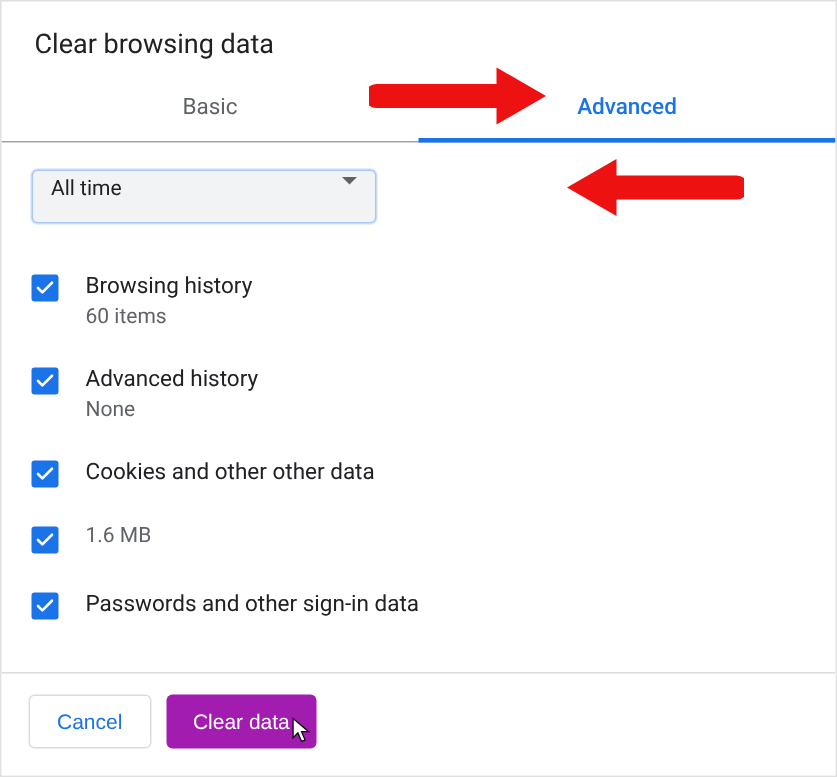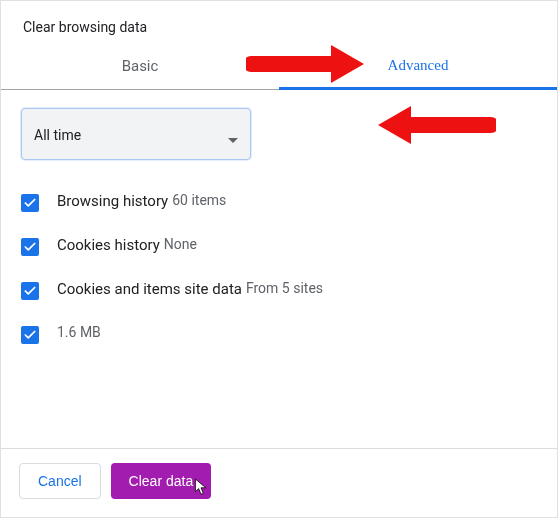--- a/index.html
+++ b/index.html
@@ -7,41 +7,40 @@
     font-family: "Segoe UI", Roboto, Arial, sans-serif;
     background: #fff;
     width: 558px;
     height: 518px;
     position: relative;
     color: #202124;
     border: 1px solid #e0e0e0;
   }
   .dialog { display: flex; flex-direction: column; height: 100%; }
   .title {
-    font-size: 14px;
+    font-size: 18px;
     padding: 18px 22px 10px 22px;
     color: #202124;
   }
   .tabs {
     display: flex;
     border-bottom: 1px solid #a3a3a3;
   }
   .tab {
     flex: 1;
     text-align: center;
     padding: 12px 0 14px 0;
     font-size: 15px;
     color: #5f6368;
     cursor: pointer;
     position: relative;
   }
   .tab.active {
     color: #1a73e8;
     font-weight: 500;
-    font-family: Liberation Serif, serif;
   }
   .tab.active::after {
     content: "";
     position: absolute;
     left: 0; right: 0; bottom: -1px;
     height: 3px;
     background: #1a73e8;
   }
   .body-scroll {
     flex: 1;
@@ -50,28 +49,28 @@
   }
   .time-row {
     display: flex;
     align-items: center;
     gap: 16px;
     margin-bottom: 22px;
   }
   .time-label { color: #5f6368; font-size: 15px; }
   .select {
     flex: 0 0 230px;
-    height: 52px;
+    height: 36px;
     border: 1px solid #a9c6f4;
     border-radius: 4px;
     background: #f1f3f4;
     display: flex;
-    align-items: flex-end;
+    align-items: flex-start;
     justify-content: space-between;
-    padding: 16px 12px;
+    padding: 4px 12px;
     cursor: pointer;
     box-shadow: 0 0 0 1px rgba(66,133,244,.15);
   }
   .select-value { font-size: 14px; color: #202124; }
   .caret {
     width: 0; height: 0;
     border-left: 5px solid transparent;
     border-right: 5px solid transparent;
     border-top: 5px solid #5f6368;
   }
@@ -86,21 +85,21 @@
     border-radius: 2px;
     background: #1a73e8;
     display: flex;
     align-items: center;
     justify-content: center;
     flex-shrink: 0;
     margin-top: 2px;
     cursor: pointer;
   }
   .checkbox svg { width: 14px; height: 14px; }
-  .item-texts { display: flex; flex-direction: row; gap: 4px; }
+  .item-texts { display: flex; flex-direction: column; gap: 4px; }
   .item-label { font-size: 15px; color: #202124; }
   .item-sub { font-size: 14px; color: #5f6368; }
   .footer {
     border-top: 1px solid #dadce0;
     display: flex;
     justify-content: space-between;
     align-items: center;
     padding: 14px 18px 18px 18px;
     background: #fff;
   }
@@ -187,48 +186,57 @@
       </div>
     </div>
 
     <div class="item-row">
       <div class="checkbox">
         <svg viewBox="0 0 24 24">
             <path d="M20 6L9 17l-5-5" stroke="#fff" stroke-width="3" fill="none" stroke-linecap="round" stroke-linejoin="round"></path>
           </svg>
       </div>
       <div class="item-texts">
-        <span class="item-label">Cookies history</span>
+        <span class="item-label">Advanced history</span>
         <span class="item-sub">None</span>
       </div>
     </div>
 
     <div class="item-row">
       <div class="checkbox">
         <svg viewBox="0 0 24 24">
             <path d="M20 6L9 17l-5-5" stroke="#fff" stroke-width="3" fill="none" stroke-linecap="round" stroke-linejoin="round"></path>
           </svg>
       </div>
       <div class="item-texts">
-        <span class="item-label">Cookies and items site data</span>
-        <span class="item-sub">From 5 sites</span>
+        <span class="item-label">Cookies and other other data</span>
       </div>
     </div>
 
     <div class="item-row">
       <div class="checkbox">
         <svg viewBox="0 0 24 24">
             <path d="M20 6L9 17l-5-5" stroke="#fff" stroke-width="3" fill="none" stroke-linecap="round" stroke-linejoin="round"></path>
           </svg>
       </div>
       <div class="item-texts">
         <span class="item-sub">1.6 MB</span>
       </div>
     </div>
 
+    <div class="item-row">
+      <div class="checkbox">
+        <svg viewBox="0 0 24 24">
+            <path d="M20 6L9 17l-5-5" stroke="#fff" stroke-width="3" fill="none" stroke-linecap="round" stroke-linejoin="round"></path>
+          </svg>
+      </div>
+      <div class="item-texts">
+        <span class="item-label">Passwords and other sign-in data</span>
+      </div>
+    </div>
 
   </div>
 
   <div class="footer">
     <div class="buttons">
       <button class="btn btn-cancel">
         <span>Cancel</span>
       </button>
       <button class="btn btn-primary">
         <span>Clear data</span>

